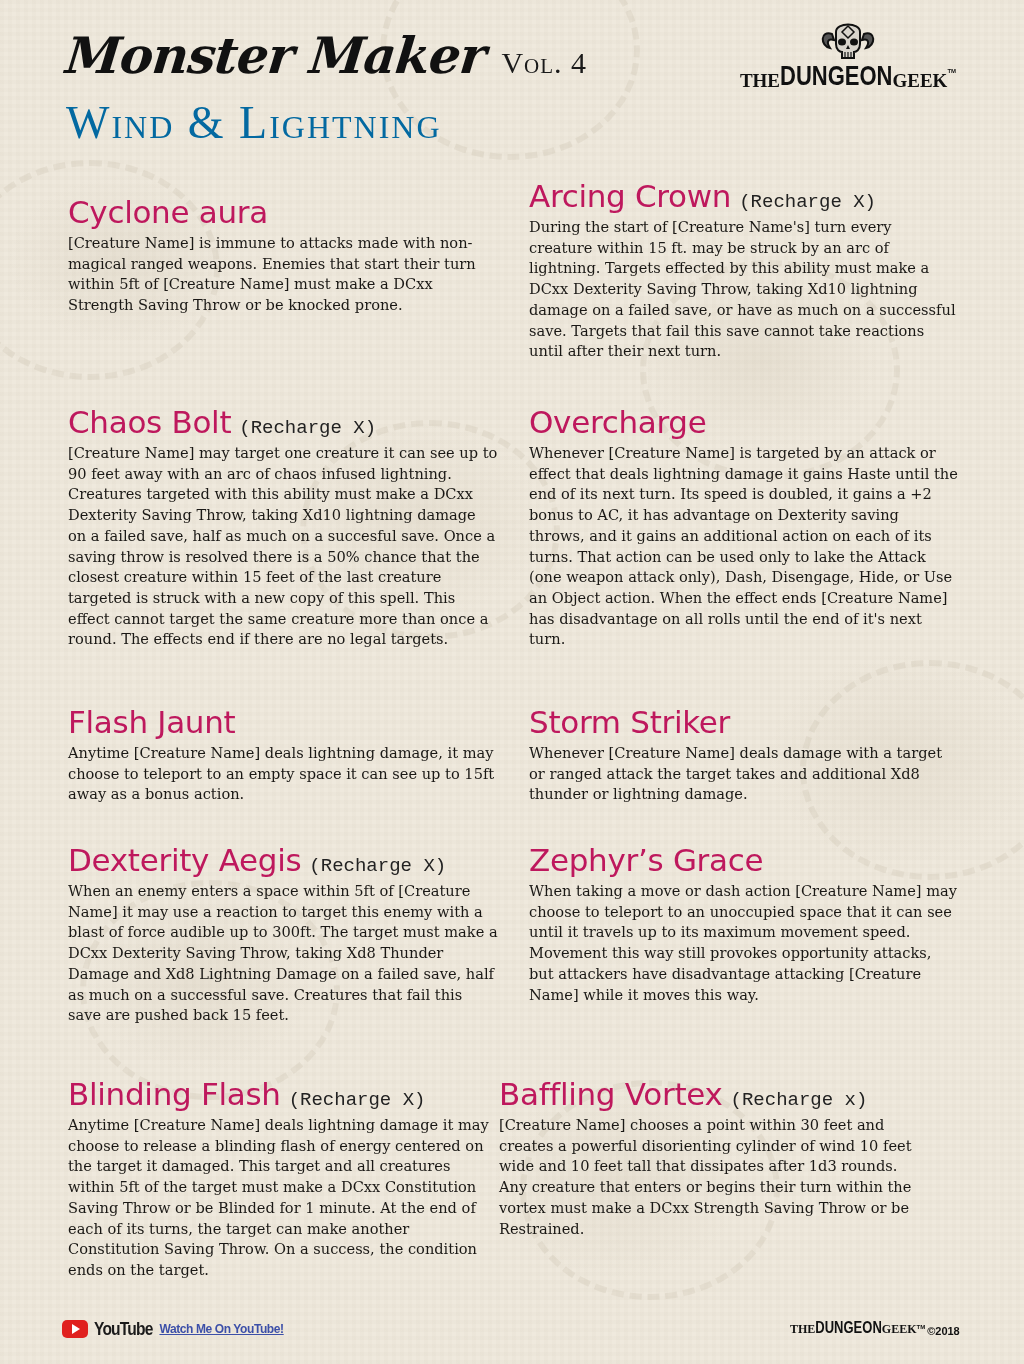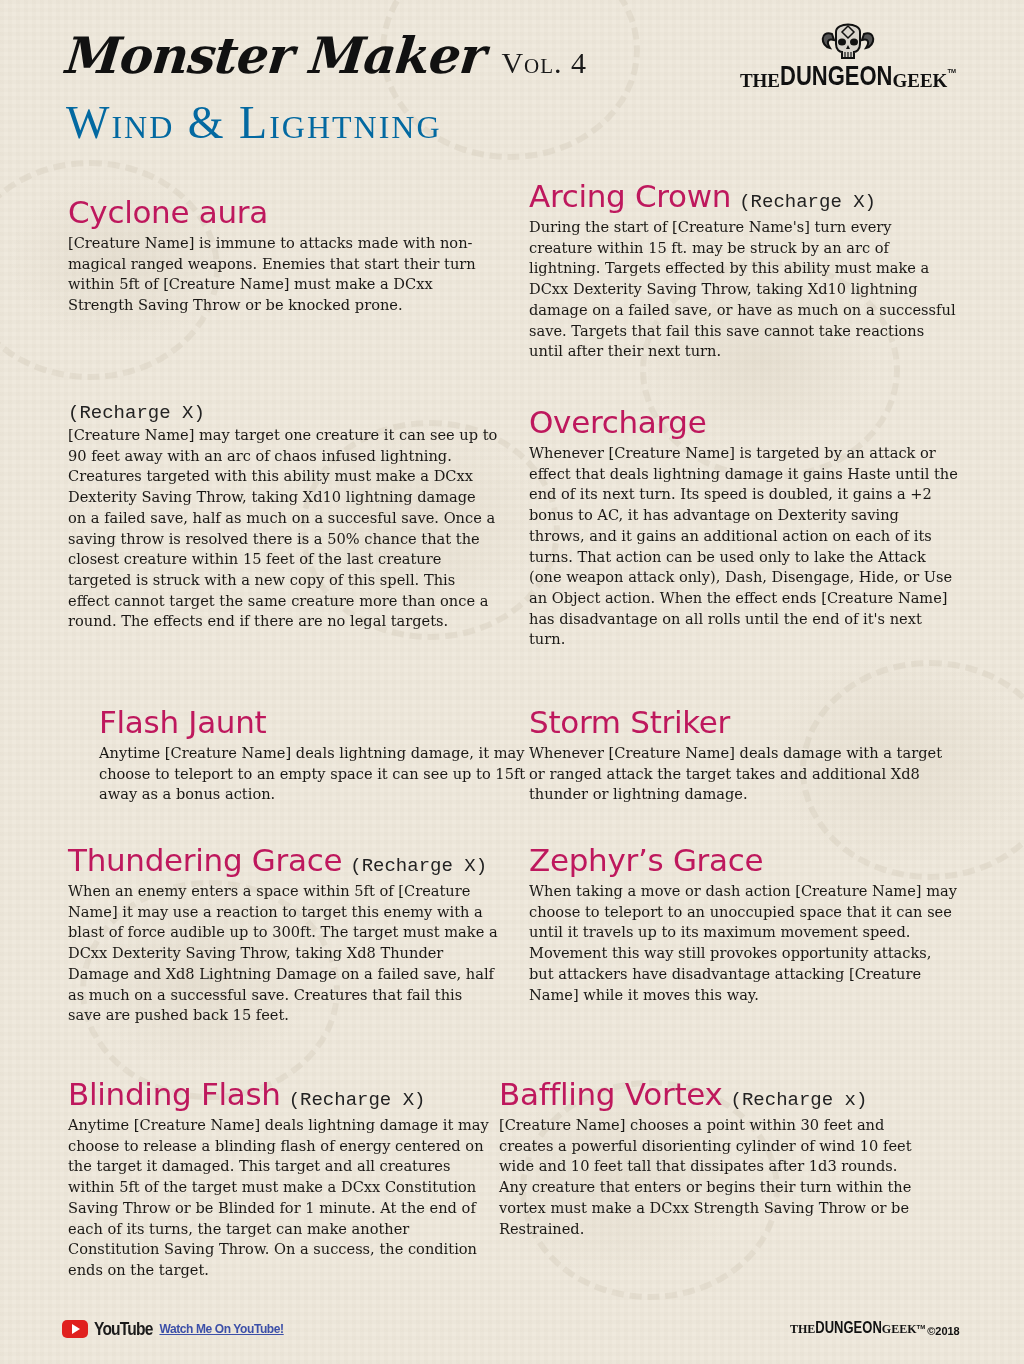--- a/index.html
+++ b/index.html
@@ -162,36 +162,37 @@
 <div class="ability" style="left:68px; top:192px;">
   <div class="ability-head">
     <span class="ability-name">Cyclone aura</span>
     <span class="ability-recharge"></span>
   </div>
   <p class="ability-desc">[Creature Name] is immune to attacks made with non-magical ranged weapons. Enemies that start their turn within 5ft of [Creature Name] must make a DCxx Strength Saving Throw or be knocked prone.</p>
 </div>
 
 <div class="ability" style="left:68px; top:402px;">
   <div class="ability-head">
+    <span class="ability-name">Chaos Bolt</span>
     <span class="ability-recharge">(Recharge X)</span>
   </div>
   <p class="ability-desc">[Creature Name] may target one creature it can see up to 90 feet away with an arc of chaos infused lightning. Creatures targeted with this ability must make a DCxx Dexterity Saving Throw, taking Xd10 lightning damage on a failed save, half as much on a succesful save. Once a saving throw is resolved there is a 50% chance that the closest creature within 15 feet of the last creature targeted is struck with a new copy of this spell. This effect cannot target the same creature more than once a round. The effects end if there are no legal targets.</p>
 </div>
 
-<div class="ability" style="left:68px; top:702px;margin-left:31px;">
+<div class="ability" style="left:68px; top:702px;">
   <div class="ability-head">
     <span class="ability-name">Flash Jaunt</span>
     <span class="ability-recharge"></span>
   </div>
   <p class="ability-desc">Anytime [Creature Name] deals lightning damage, it may choose to teleport to an empty space it can see up to 15ft away as a bonus action.</p>
 </div>
 
 <div class="ability" style="left:68px; top:840px;">
   <div class="ability-head">
-    <span class="ability-name">Thundering Grace</span>
+    <span class="ability-name">Dexterity Aegis</span>
     <span class="ability-recharge">(Recharge X)</span>
   </div>
   <p class="ability-desc">When an enemy enters a space within 5ft of [Creature Name] it may use a reaction to target this enemy with a blast of force audible up to 300ft. The target must make a DCxx Dexterity Saving Throw, taking Xd8 Thunder Damage and Xd8 Lightning Damage on a failed save, half as much on a successful save. Creatures that fail this save are pushed back 15 feet.</p>
 </div>
 
 <div class="ability" style="left:68px; top:1074px;">
   <div class="ability-head">
     <span class="ability-name">Blinding Flash</span>
     <span class="ability-recharge">(Recharge X)</span>
   </div>

